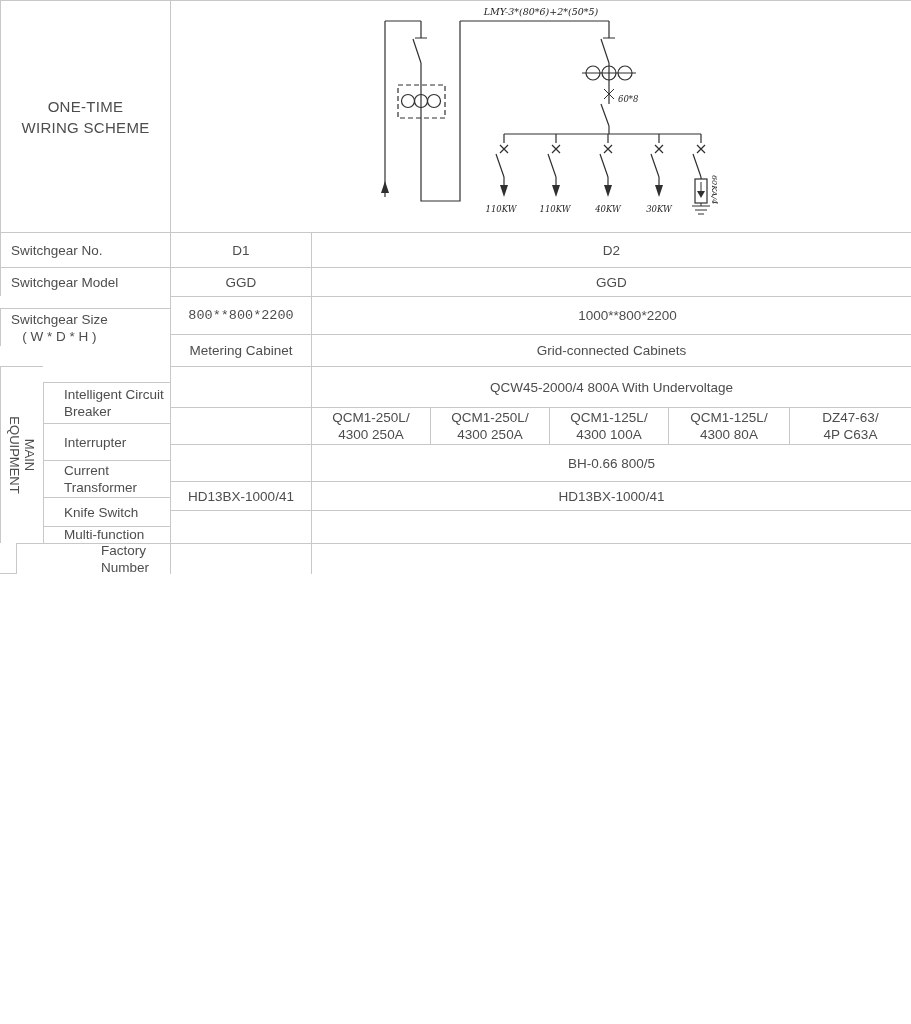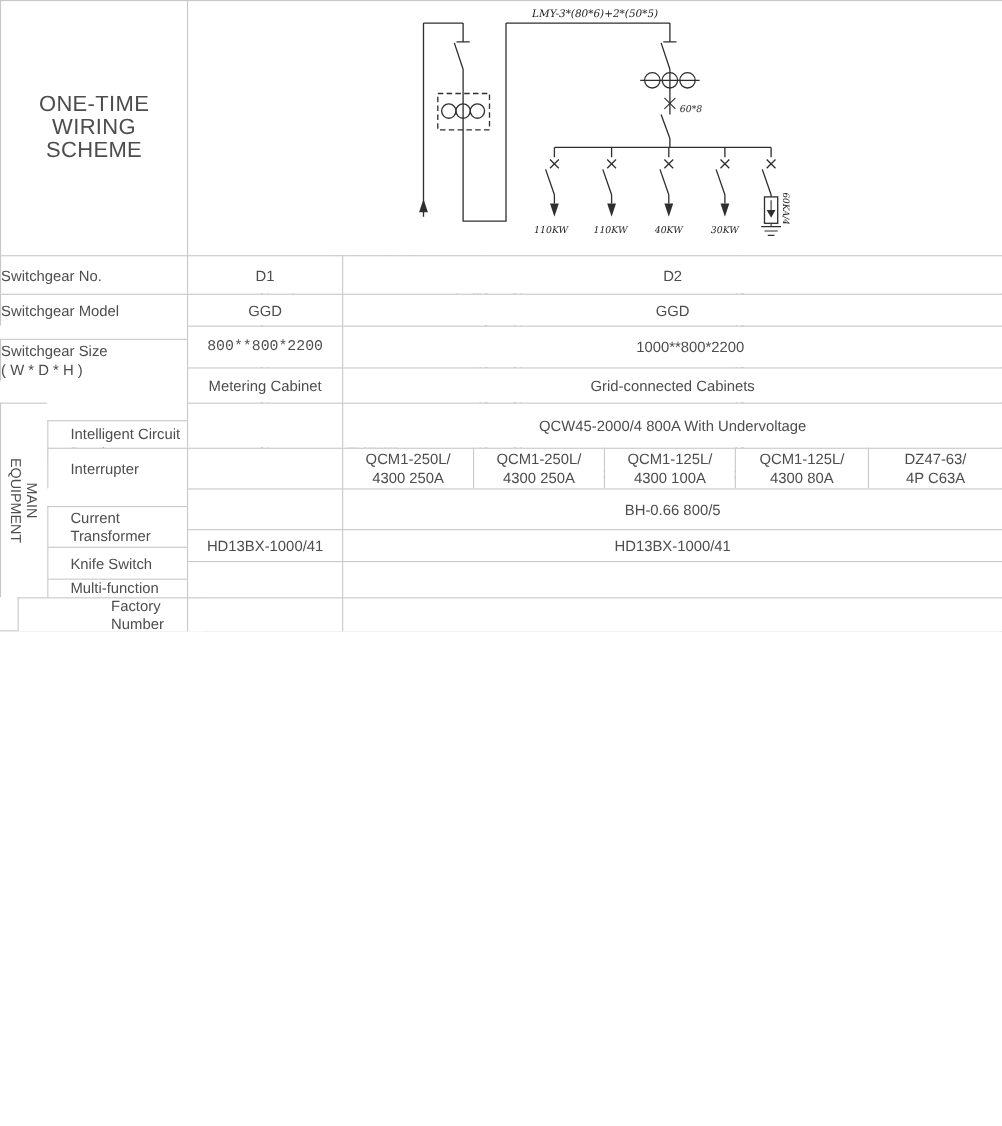--- a/index.html
+++ b/index.html
@@ -31,25 +31,25 @@
        font-size:7px;line-height:11px;white-space:pre-line;padding-top:14px;}
   .smallnote{position:absolute;text-align:center;font-size:7px;line-height:11px;white-space:pre-line;}
 
   
   .table{position:absolute;left:0;top:450;width:911px;height:574px;box-sizing:border-box;
          border-right:1px solid #c8c8c8;border-bottom:1px solid #c8c8c8;}
   .cell{position:absolute;box-sizing:border-box;border-left:1px solid #c8c8c8;border-top:1px solid #c8c8c8;
         display:flex;align-items:center;color:#4d4d4d;font-size:13.5px;line-height:17px;background:#fff;}
   .ctr{justify-content:center;text-align:center;}
   .pre{white-space:pre-line;}
-  .lab{}
+  .lab{padding-left:10px;text-align:center;}
   .sublab{padding-left:20px;margin-top:16px;}
   .vcell{justify-content:center;}
   .vlabel{transform:rotate(90deg);white-space:pre-line;text-align:center;font-size:13px;line-height:15px;color:#4d4d4d;}
-  .schemecell{justify-content:center;text-align:center;font-size:20px;line-height:21px;letter-spacing:.3px;}
+  .schemecell{justify-content:center;text-align:center;font-size:15px;line-height:21px;letter-spacing:.3px;}
   .diagcell{padding:0;align-items:flex-start;}
 
   svg text{font-family:"DejaVu Serif",serif;fill:#1d1d1d;}
 </style>
 </head>
 <body>
 
 <div id="app">
 
   <div class="cab" style="left:237px;top:1px;width:206px;height:434px;">
@@ -196,21 +196,21 @@
 
     <div class="cell vcell" style="left:0;top:366px;width:43px;height:177px;">
       <span class="vlabel">MAIN
 EQUIPMENT</span>
     </div>
 
     <div class="cell sublab" style="left:43px;top:366px;width:127px;height:41px;">Intelligent Circuit Breaker</div>
     <div class="cell" style="left:170px;top:366px;width:141px;height:41px;"></div>
     <div class="cell ctr" style="left:311px;top:366px;width:600px;height:41px;">QCW45-2000/4 800A With Undervoltage</div>
 
-    <div class="cell sublab" style="left:43px;top:391px;width:127px;height:37px;">Interrupter</div>
+    <div class="cell sublab" style="left:43px;top:407px;width:127px;height:37px;">Interrupter</div>
     <div class="cell" style="left:170px;top:407px;width:141px;height:37px;"></div>
     <div class="cell ctr pre" style="left:311px;top:407px;width:119px;height:37px;">QCM1-250L/
 4300 250A</div>
     <div class="cell ctr pre" style="left:430px;top:407px;width:119px;height:37px;">QCM1-250L/
 4300 250A</div>
     <div class="cell ctr pre" style="left:549px;top:407px;width:119px;height:37px;">QCM1-125L/
 4300 100A</div>
     <div class="cell ctr pre" style="left:668px;top:407px;width:121px;height:37px;">QCM1-125L/
 4300 80A</div>
     <div class="cell ctr pre" style="left:789px;top:407px;width:122px;height:37px;">DZ47-63/

